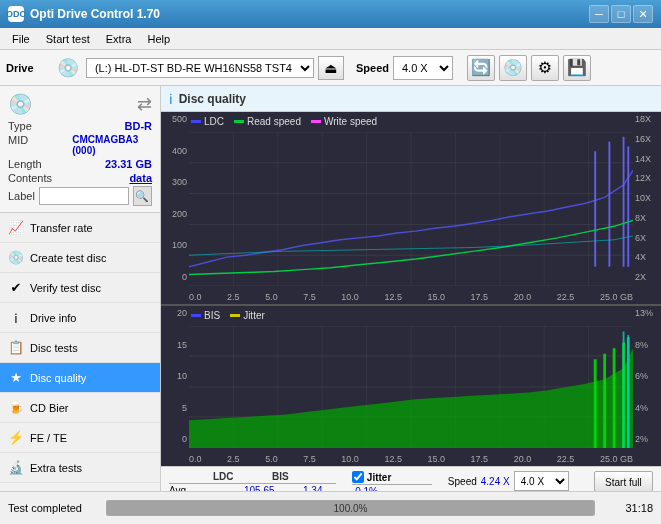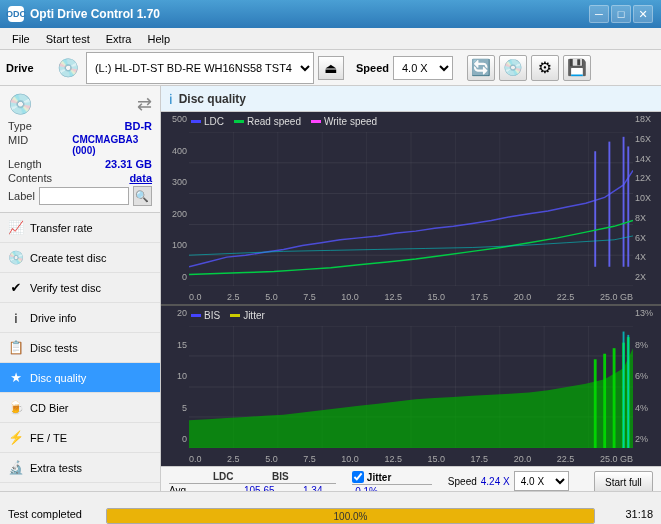--- a/index.html
+++ b/index.html
@@ -38,21 +38,21 @@
       background: #f5f5f5;
       height: 36px;
       display: flex;
       align-items: center;
       padding: 0 6px;
       border-bottom: 1px solid #ccc;
       gap: 4px;
     }
     .toolbar-label { font-size: 11px; font-weight: bold; margin-right: 20px; }
     .toolbar-drive-select {
-      height: 32px;
+      height: 20px;
       border: 1px solid #aaa;
       background: white;
       font-size: 11px;
       padding: 0 4px;
       min-width: 180px;
     }
     .toolbar-eject-btn {
       width: 26px; height: 24px;
       border: 1px solid #aaa;
       background: linear-gradient(to bottom, #fff, #e0e0e0);
@@ -145,40 +145,40 @@
       background: #f0f0f0;
       gap: 4px;
     }
 
     
     .status-bar {
       height: 28px;
       background: #f0f0f0;
       border-top: 1px solid #ccc;
       display: flex;
-      align-items: flex-start;
+      align-items: center;
       padding: 16px 8px;
       gap: 8px;
       position: absolute;
       bottom: 0;
       left: 0;
       right: 0;
     }
     .status-text { font-size: 11px; min-width: 90px; }
     .progress-container {
       flex: 1;
       height: 16px;
       border: 1px solid #aaa;
       background: #e0e0e0;
       border-radius: 2px;
       overflow: hidden;
     }
     .progress-bar {
       height: 100%;
-      background: #eab308;
+      background: #a3a3a3;
       display: flex;
       align-items: center;
       justify-content: center;
       font-size: 10px;
       color: #333;
     }
     .status-time { font-size: 11px; min-width: 50px; text-align: right; }
 
     
     .content-area {

